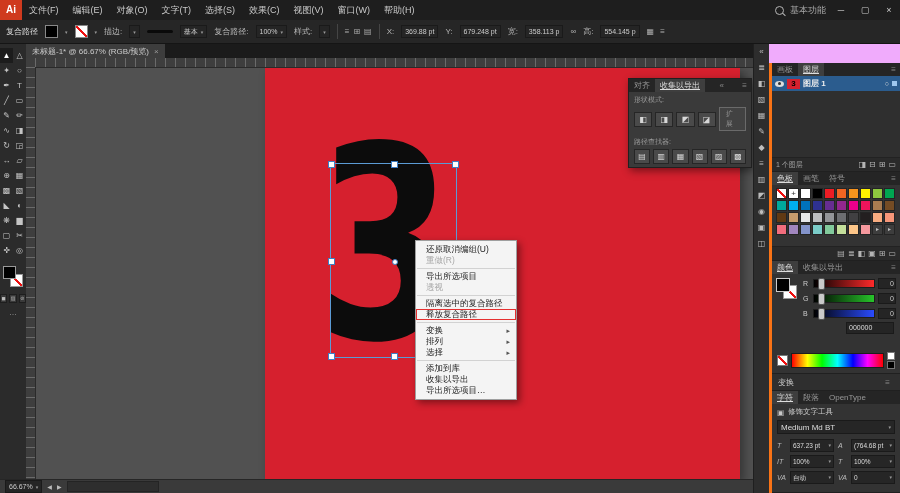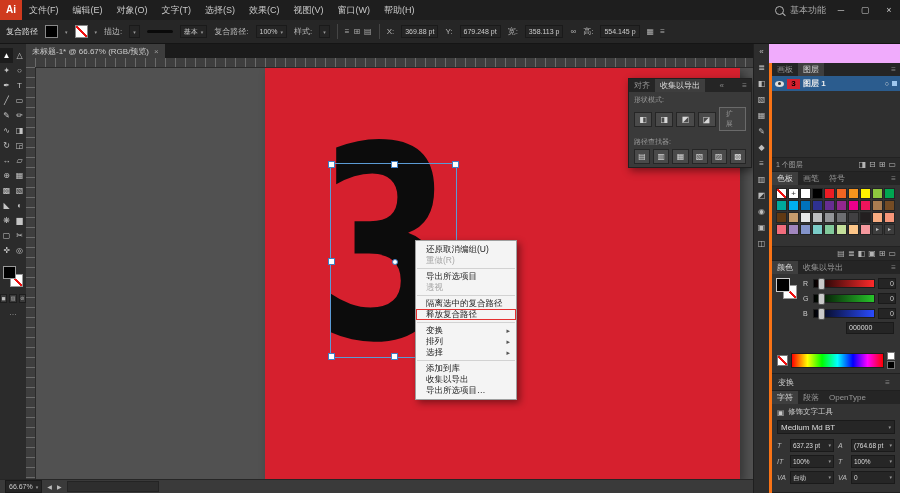--- a/index.html
+++ b/index.html
@@ -51,21 +51,21 @@
   .selbox{position:absolute;left:304px;top:105px;width:125px;height:193px;border:1px solid var(--selection-blue);}
   .hdl{position:absolute;width:5px;height:5px;background:#fff;border:1px solid #3f7fc4;}
   .h-tl{left:-3px;top:-3px}.h-tc{left:calc(50% - 3px);top:-3px}.h-tr{right:-3px;top:-3px}
   .h-ml{left:-3px;top:calc(50% - 3px)}.h-mr{right:-3px;top:calc(50% - 3px)}
   .h-bl{left:-3px;bottom:-3px}.h-bc{left:calc(50% - 3px);bottom:-3px}.h-br{right:-3px;bottom:-3px}
   .cpoint{position:absolute;left:calc(50% - 2px);top:calc(50% - 2px);width:4px;height:4px;background:#fff;border:1px solid #3f7fc4;border-radius:50%;}
   
   .pf{position:absolute;left:602px;top:20px;width:122px;background:#3a3a3a;border:1px solid #202020;box-shadow:2px 3px 8px rgba(0,0,0,.45);}
   .panel-tabs{display:flex;align-items:stretch;height:13px;background:#252525;font-size:8px;color:#999;}
   .ptab{padding:0 5px;line-height:13px;white-space:nowrap;}
-  .ptab.active{background:#3e3e3e;color:#ddd;}
+  .ptab.active{background:#3e3e3e;color:#ddd;text-decoration:underline;}
   .pmenu{margin-left:auto;padding:0 4px;color:#888;line-height:13px;font-size:8px;}
   .pf-label{font-size:7px;color:#9c9c9c;padding:3px 5px 1px;}
   .pf-row{display:flex;gap:3px;padding:1px 5px 3px;align-items:center;}
   .pfbtn{width:17px;height:13px;background:#4a4a4a;border:1px solid #262626;color:#d8d8d8;font-size:8px;line-height:13px;text-align:center;}
   .pf-expand{margin-left:auto;border:1px solid #6a6a6a;color:#8d8d8d;font-size:7px;padding:1px 6px;background:#424242;}
   
   .ctx{position:absolute;left:389px;top:182px;width:100px;background:#f4f4f4;border:1px solid #9f9f9f;box-shadow:3px 3px 7px rgba(0,0,0,.4);padding:3px 0;font-size:8.5px;color:#1c1c1c;}
   .ctx-item{height:11px;line-height:11px;padding:0 6px 0 10px;display:flex;align-items:center;white-space:nowrap;}
   .ctx-item .lbl{flex:1;}
   .ctx-item.disabled{color:#a8a8a8;}

